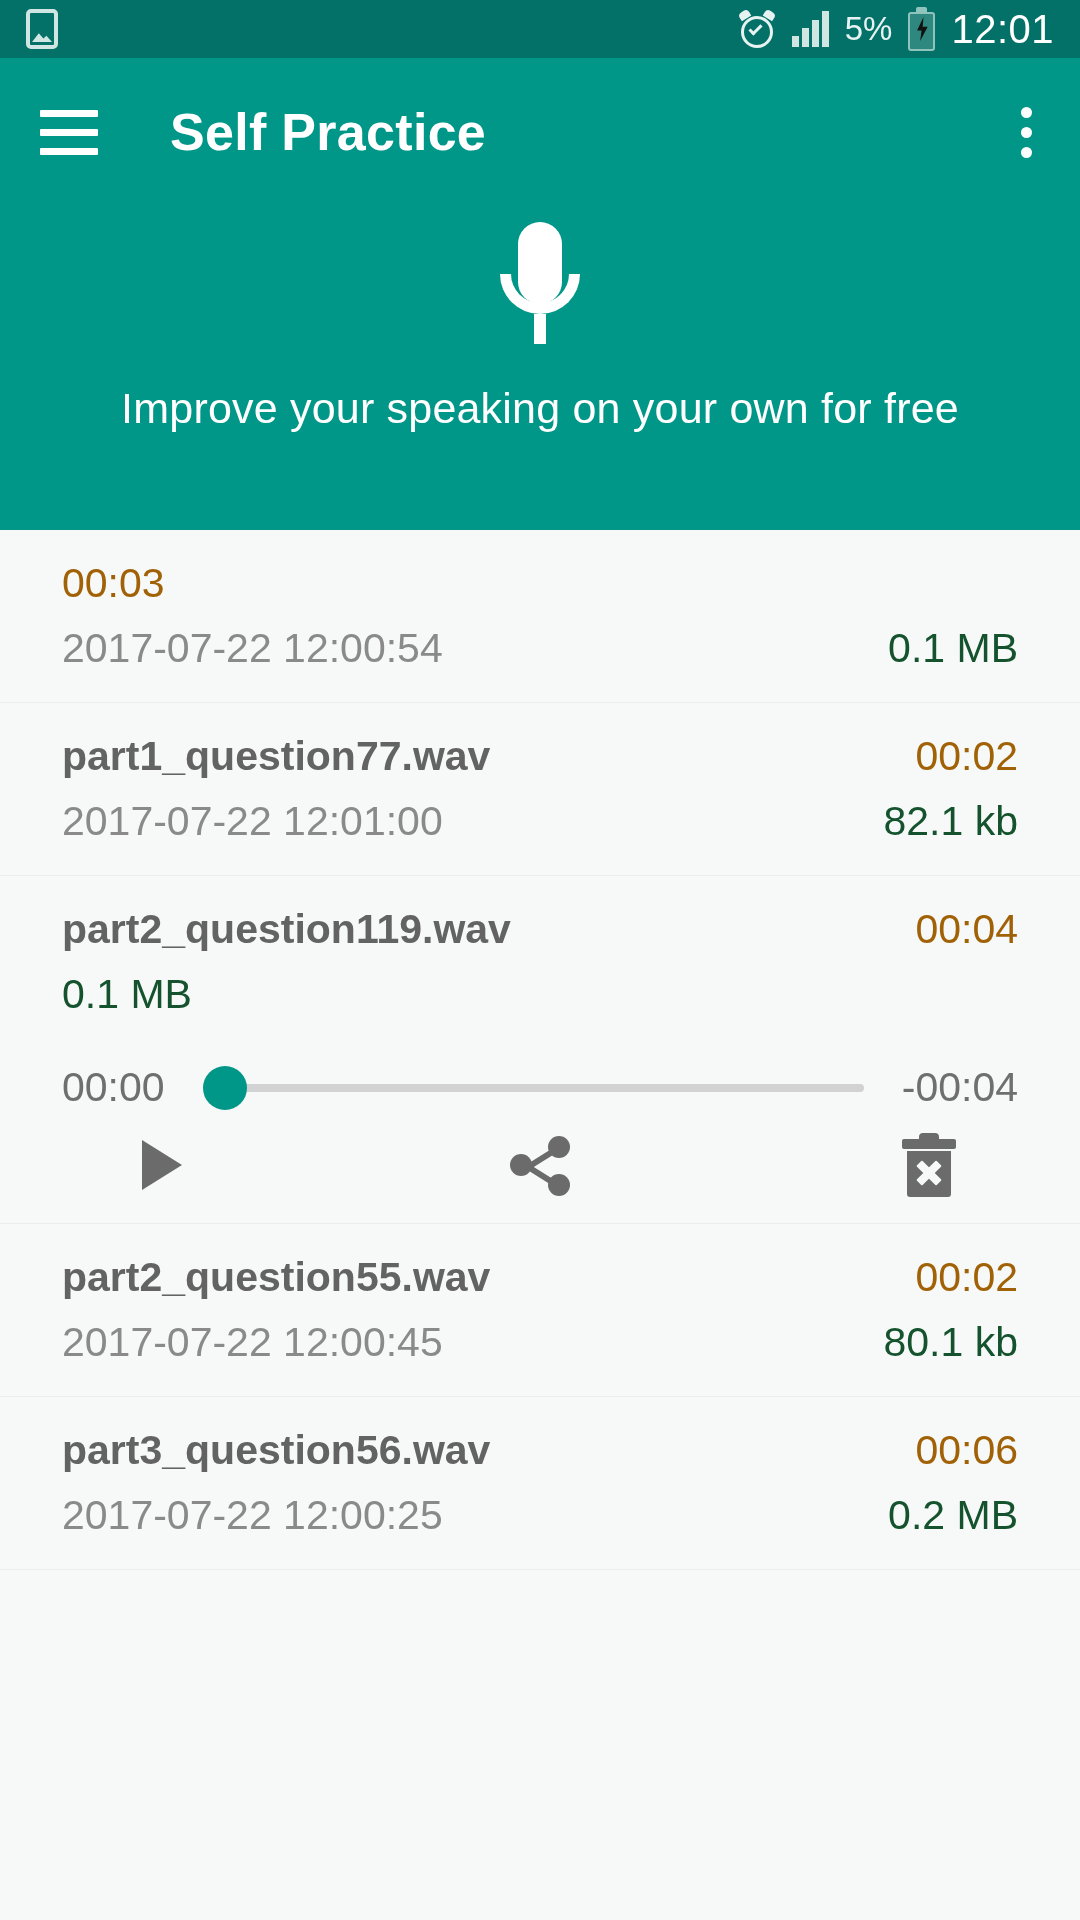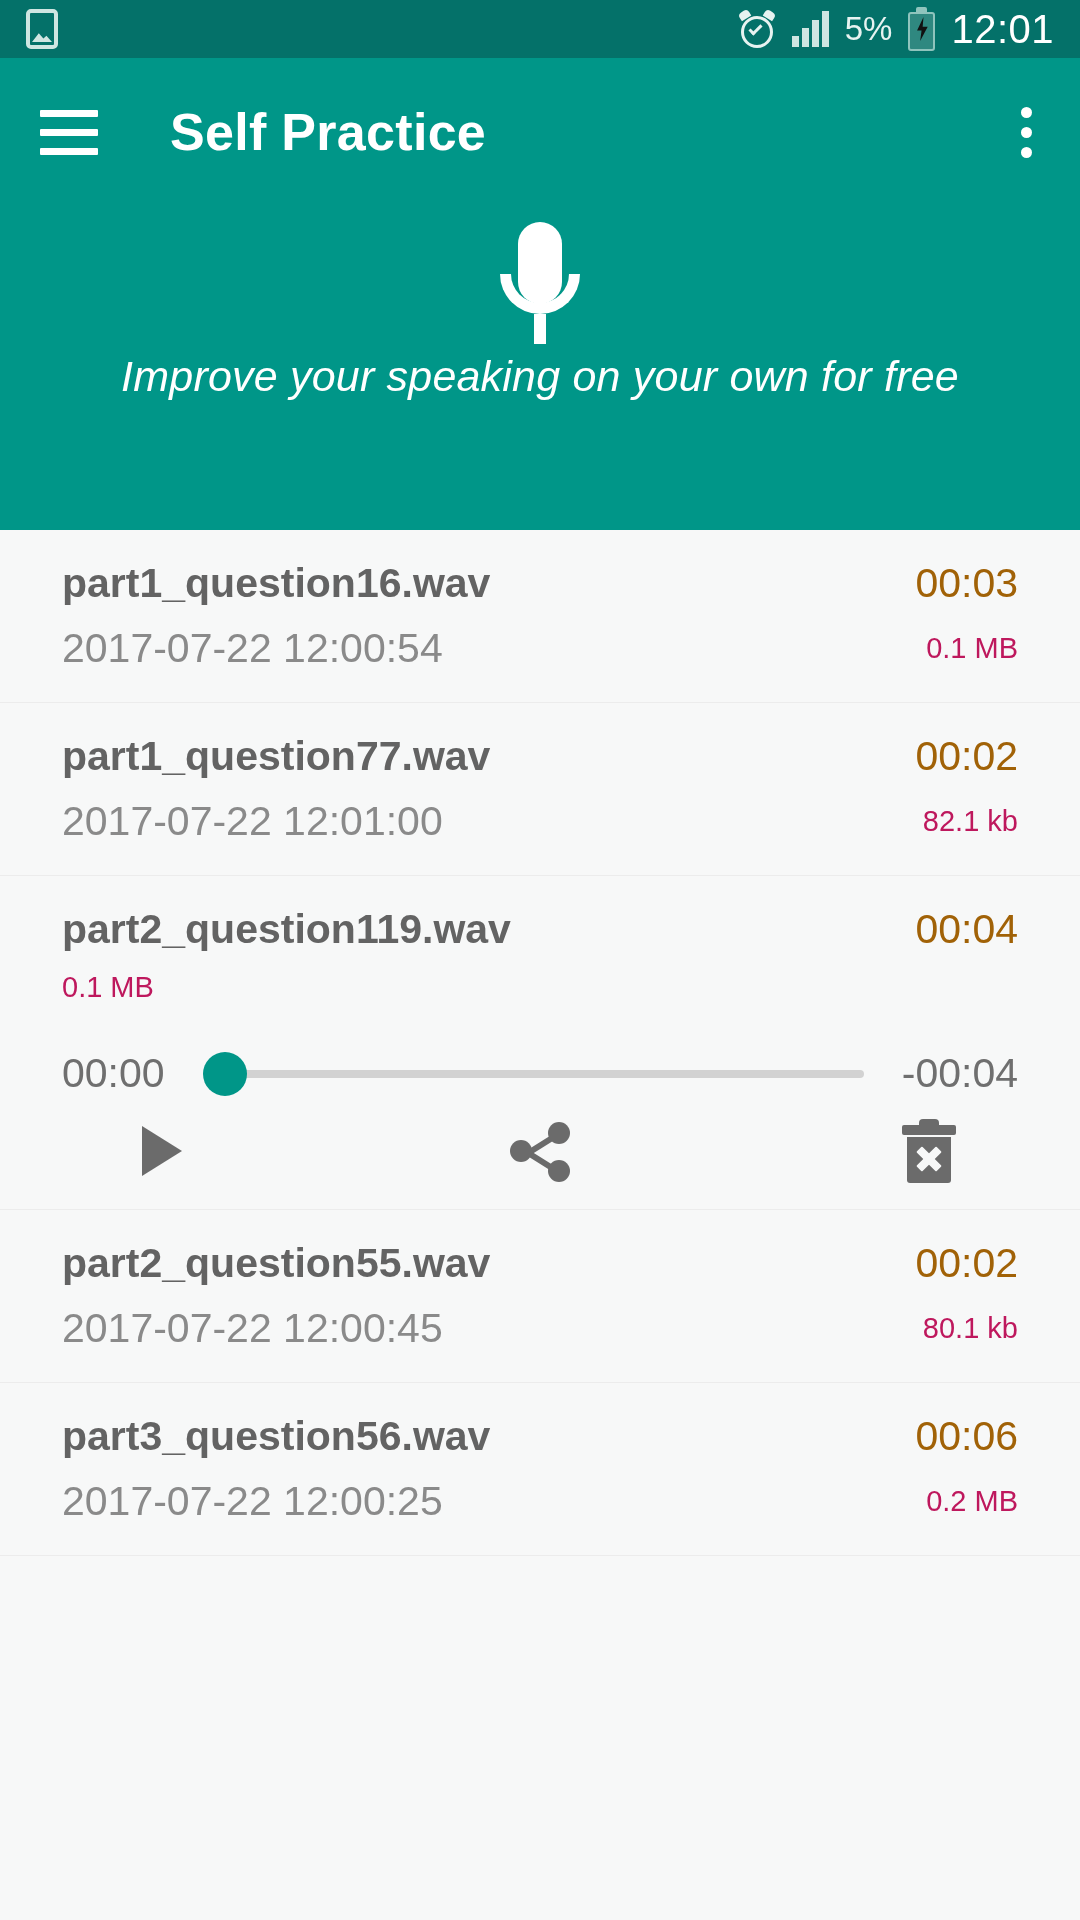--- a/index.html
+++ b/index.html
@@ -104,42 +104,41 @@
   .mic .cradle{
     position:absolute; left:15px; top:52px; width:80px; height:40px;
     border:11px solid #fff; border-top:none;
     border-radius:0 0 44px 44px;
   }
   .mic .stem{
     position:absolute; left:49px; top:92px; width:12px; height:30px; background:#fff;
   }
 
   .tagline{
-    text-align:center; color:#fff; font-size:43px; 
+    text-align:center; color:#fff; font-size:43px; margin-top:32px;
     letter-spacing:0.2px;
-    font-style:italic;
   }
 
   
   .list{ width:100%; background:#f7f8f8; }
   .row{
     padding:0 62px;
     border-bottom:1px solid #ececec;
     cursor:pointer;
   }
   .row.no-border{ border-bottom:none; }
   .line{
     display:flex; justify-content:space-between; align-items:center;
   }
   .line.primary{ padding-top:30px; }
   .line.secondary{ padding-top:18px; padding-bottom:30px;align-items:center; }
   .fname{ font-size:41px; font-weight:bold; color:#636363; }
   .fdur{ font-size:41px; color:#a16207; }
   .fdate{ font-size:41px; color:#8a8a8a; }
-  .fsize{ font-size:29px; color:#be185d; }
+  .fsize{ font-size:41px; color:#14532d; }
 
   
   .player{
     padding:16px 62px 26px 62px;
     border-bottom:1px solid #ececec;
     background:#f7f8f8;
   }
   .seek-row{ display:flex; align-items:center; gap:38px; }
   .time-left, .time-right{ font-size:41px; color:#6f6f6f; }
   .track-wrap{ flex:1; position:relative; height:44px; display:flex; align-items:center; }
@@ -242,21 +241,20 @@
     </span>
   </div>
 
   <div class="tagline">Improve your speaking on your own for free</div>
 </div>
 
 <div class="list">
 
   <div class="row">
     <div class="line primary">
-      <span class="fname">part1_question16.wav</span>
       <span class="fdur">00:03</span>
     </div>
     <div class="line secondary">
       <span class="fdate">2017-07-22 12:00:54</span>
       <span class="fsize">0.1 MB</span>
     </div>
   </div>
 
   <div class="row">
     <div class="line primary">

